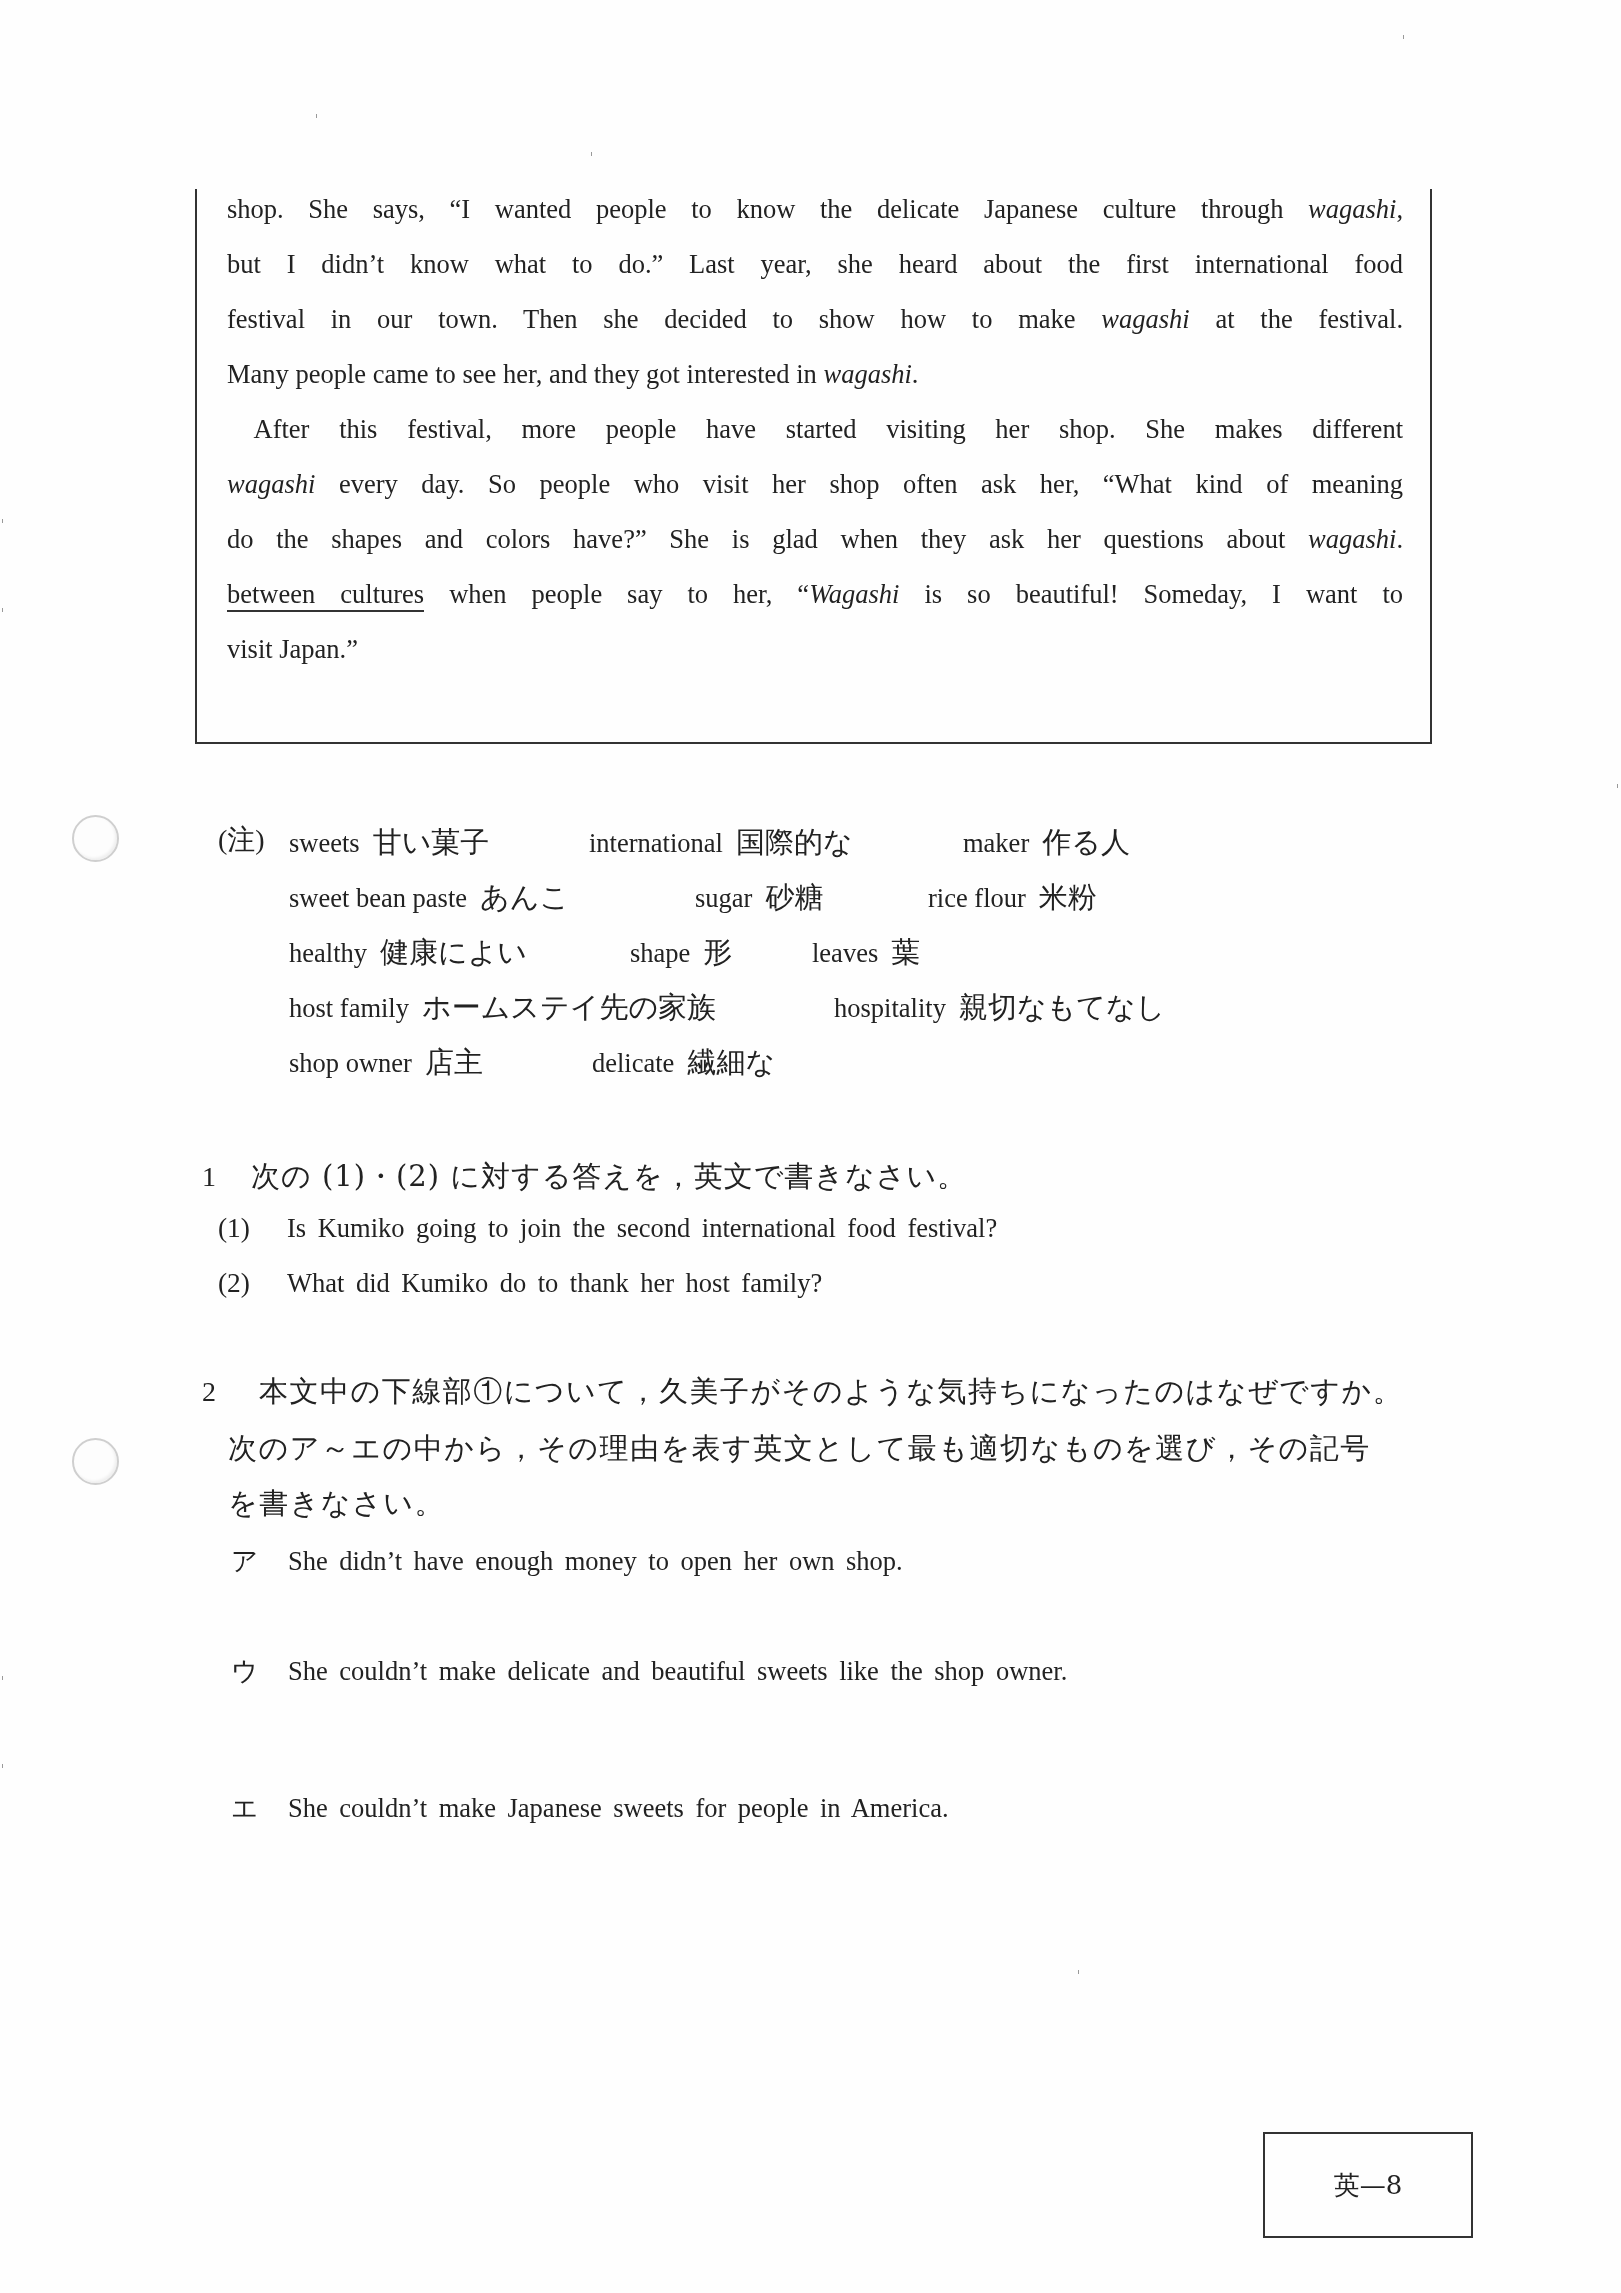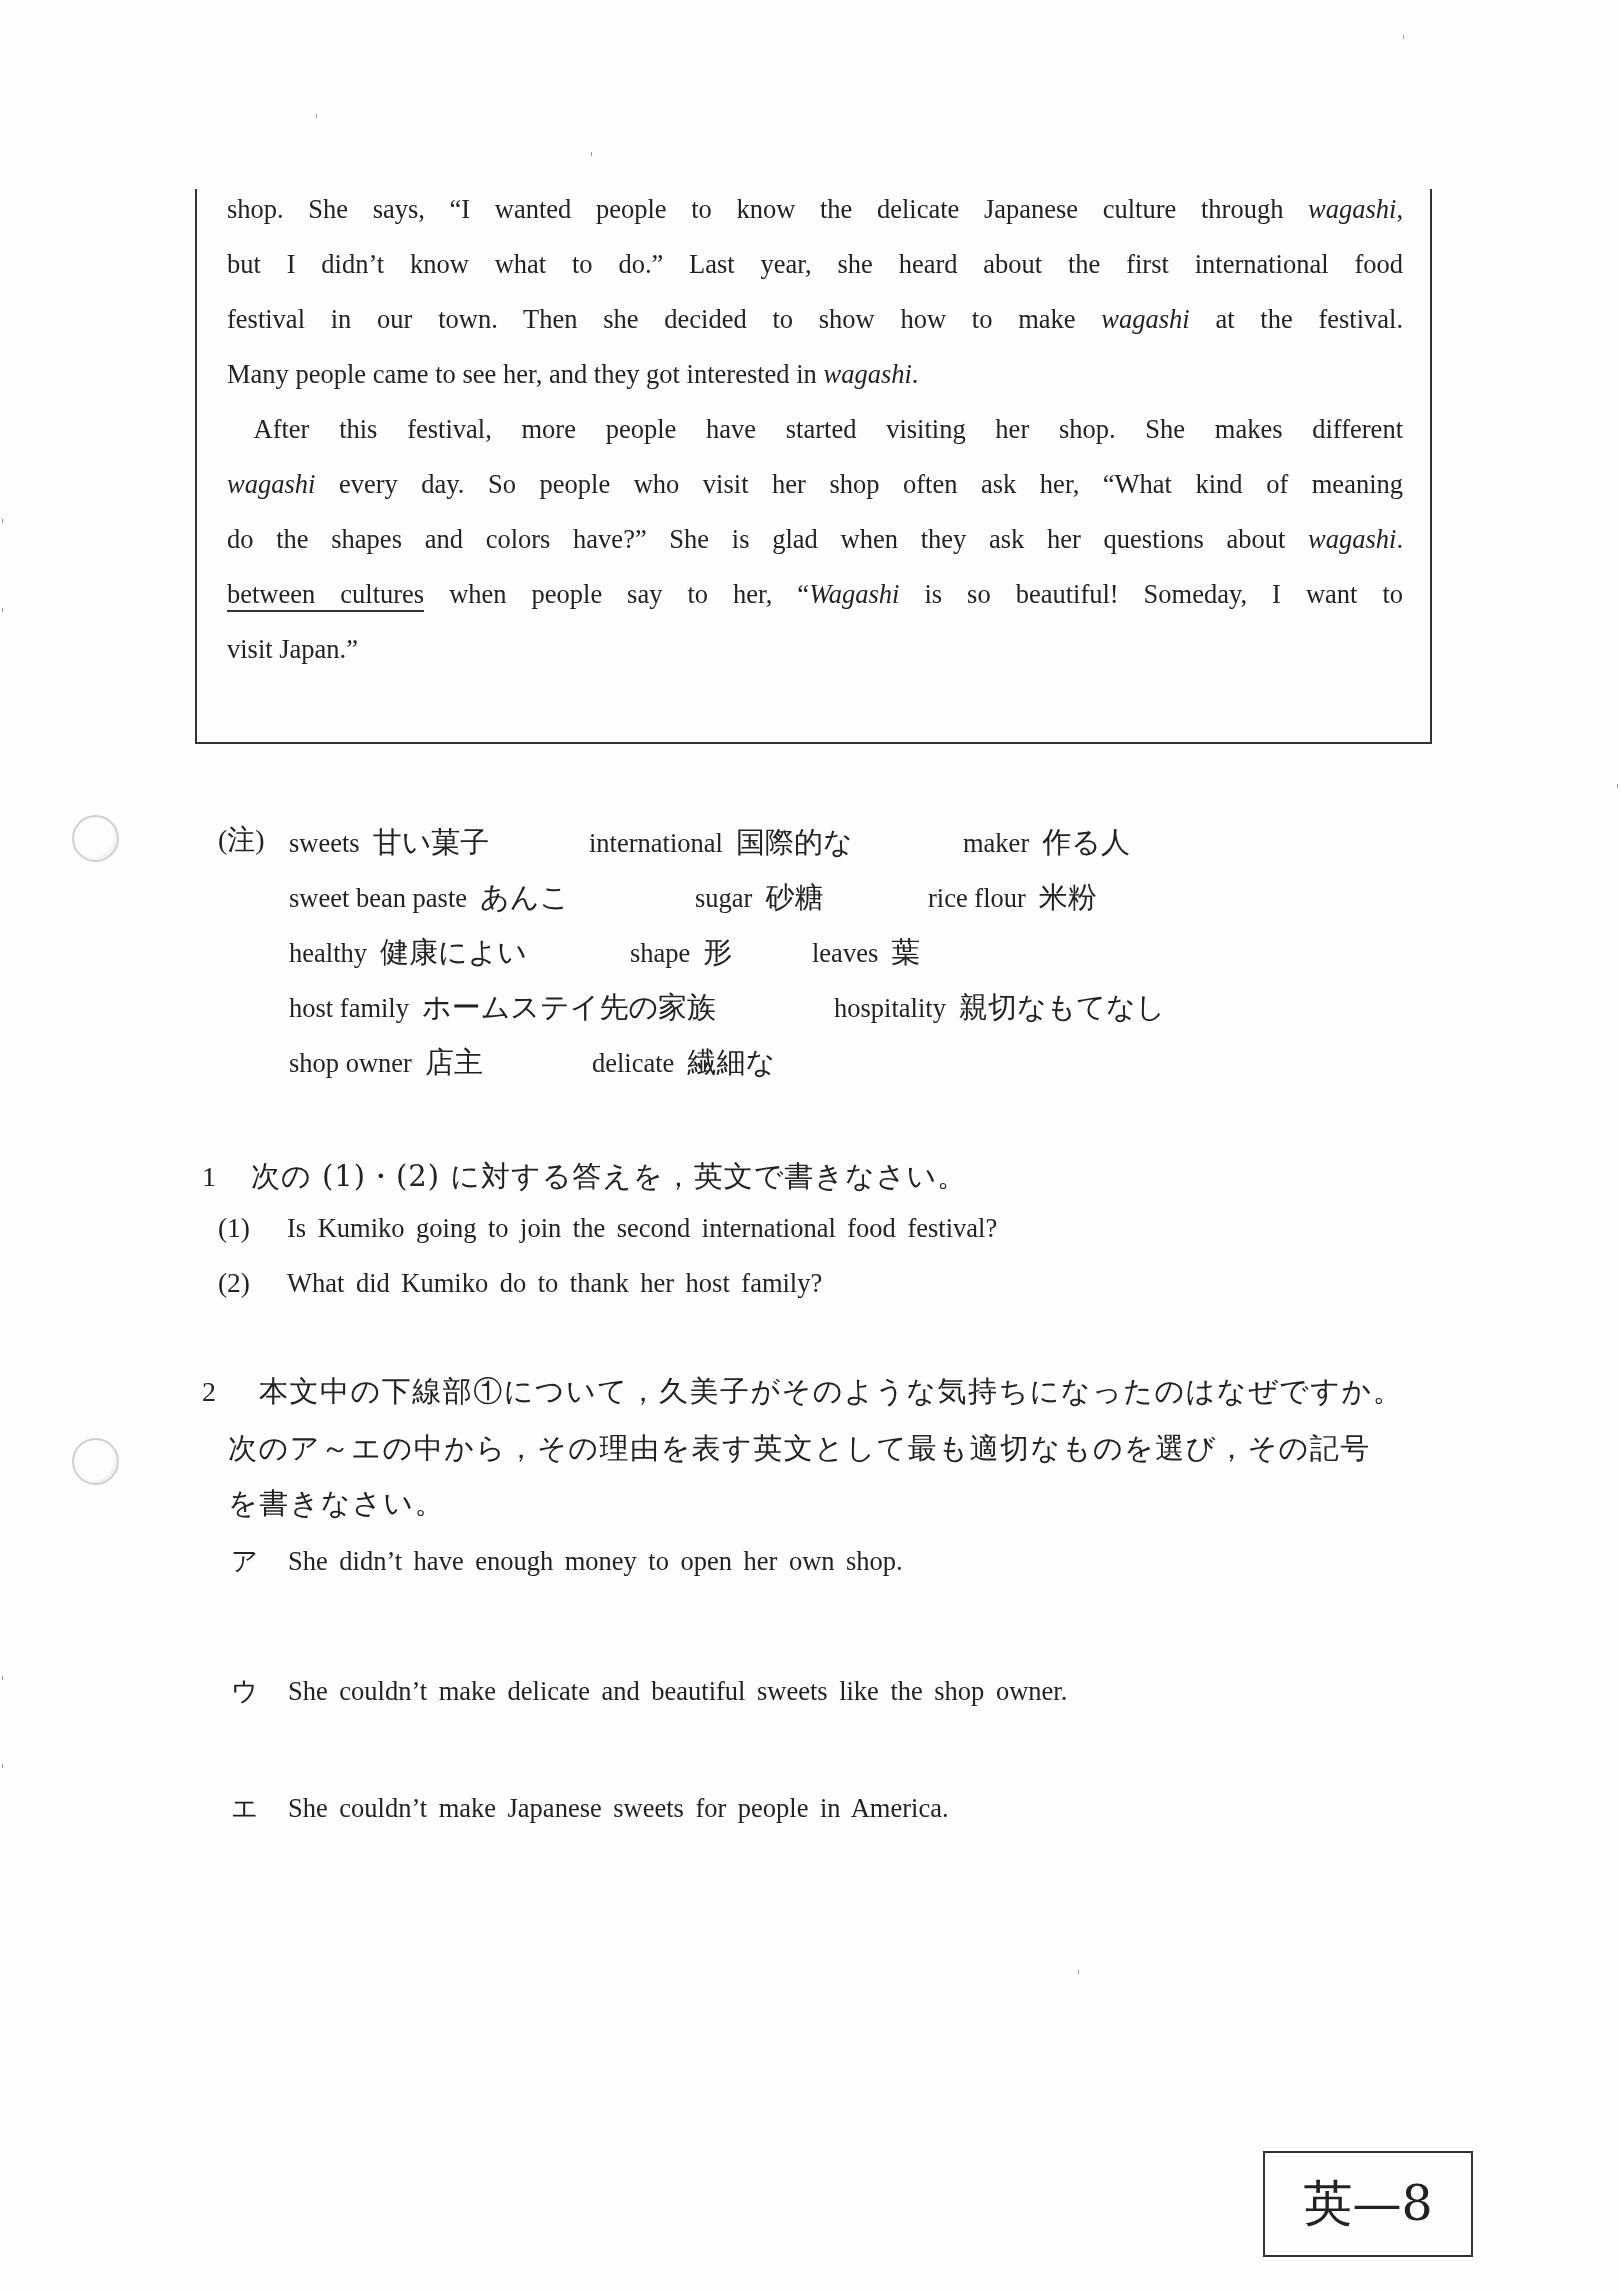--- a/index.html
+++ b/index.html
@@ -170,23 +170,22 @@
       position: absolute;
       left: 1263px;
       top: 2132px;
       width: 210px;
       height: 106px;
       border: 2.5px solid #333;
       box-sizing: border-box;
       display: flex;
       align-items: center;
       justify-content: center;
-      font-size: 49px;
-      font-family: "DejaVu Serif", serif;
-      margin-top: 19px;
+      font-size: 26px;
+      font-family: "DejaVu Serif", serif;
     }
     .page-box span {
       letter-spacing: 0;
     }
 
     
     .speck {
       position: absolute;
       width: 1px;
       height: 3.9px;
@@ -307,21 +306,21 @@
   <div class="q2-line" style="left:228px; top:1429px;">
     <span>次のア～エの中から，その理由を表す英文として最も適切なものを選び，その記号</span>
   </div>
   <div class="q2-line" style="left:228px; top:1484px;">
     <span>を書きなさい。</span>
   </div>
 
   <div class="choice" style="top:1543px;">
     <span class="choice-label">ア</span><span>She didn’t have enough money to open her own shop.</span>
   </div>
-  <div class="choice" style="top:1653px;margin-top:20px;">
+  <div class="choice" style="top:1653px;">
     <span class="choice-label">ウ</span><span>She couldn’t make delicate and beautiful sweets like the shop owner.</span>
   </div>
   <div class="choice" style="top:1790px;">
     <span class="choice-label">エ</span><span>She couldn’t make Japanese sweets for people in America.</span>
   </div>
 
   <div class="page-box">
     <span>英—8</span>
   </div>
 </div>

